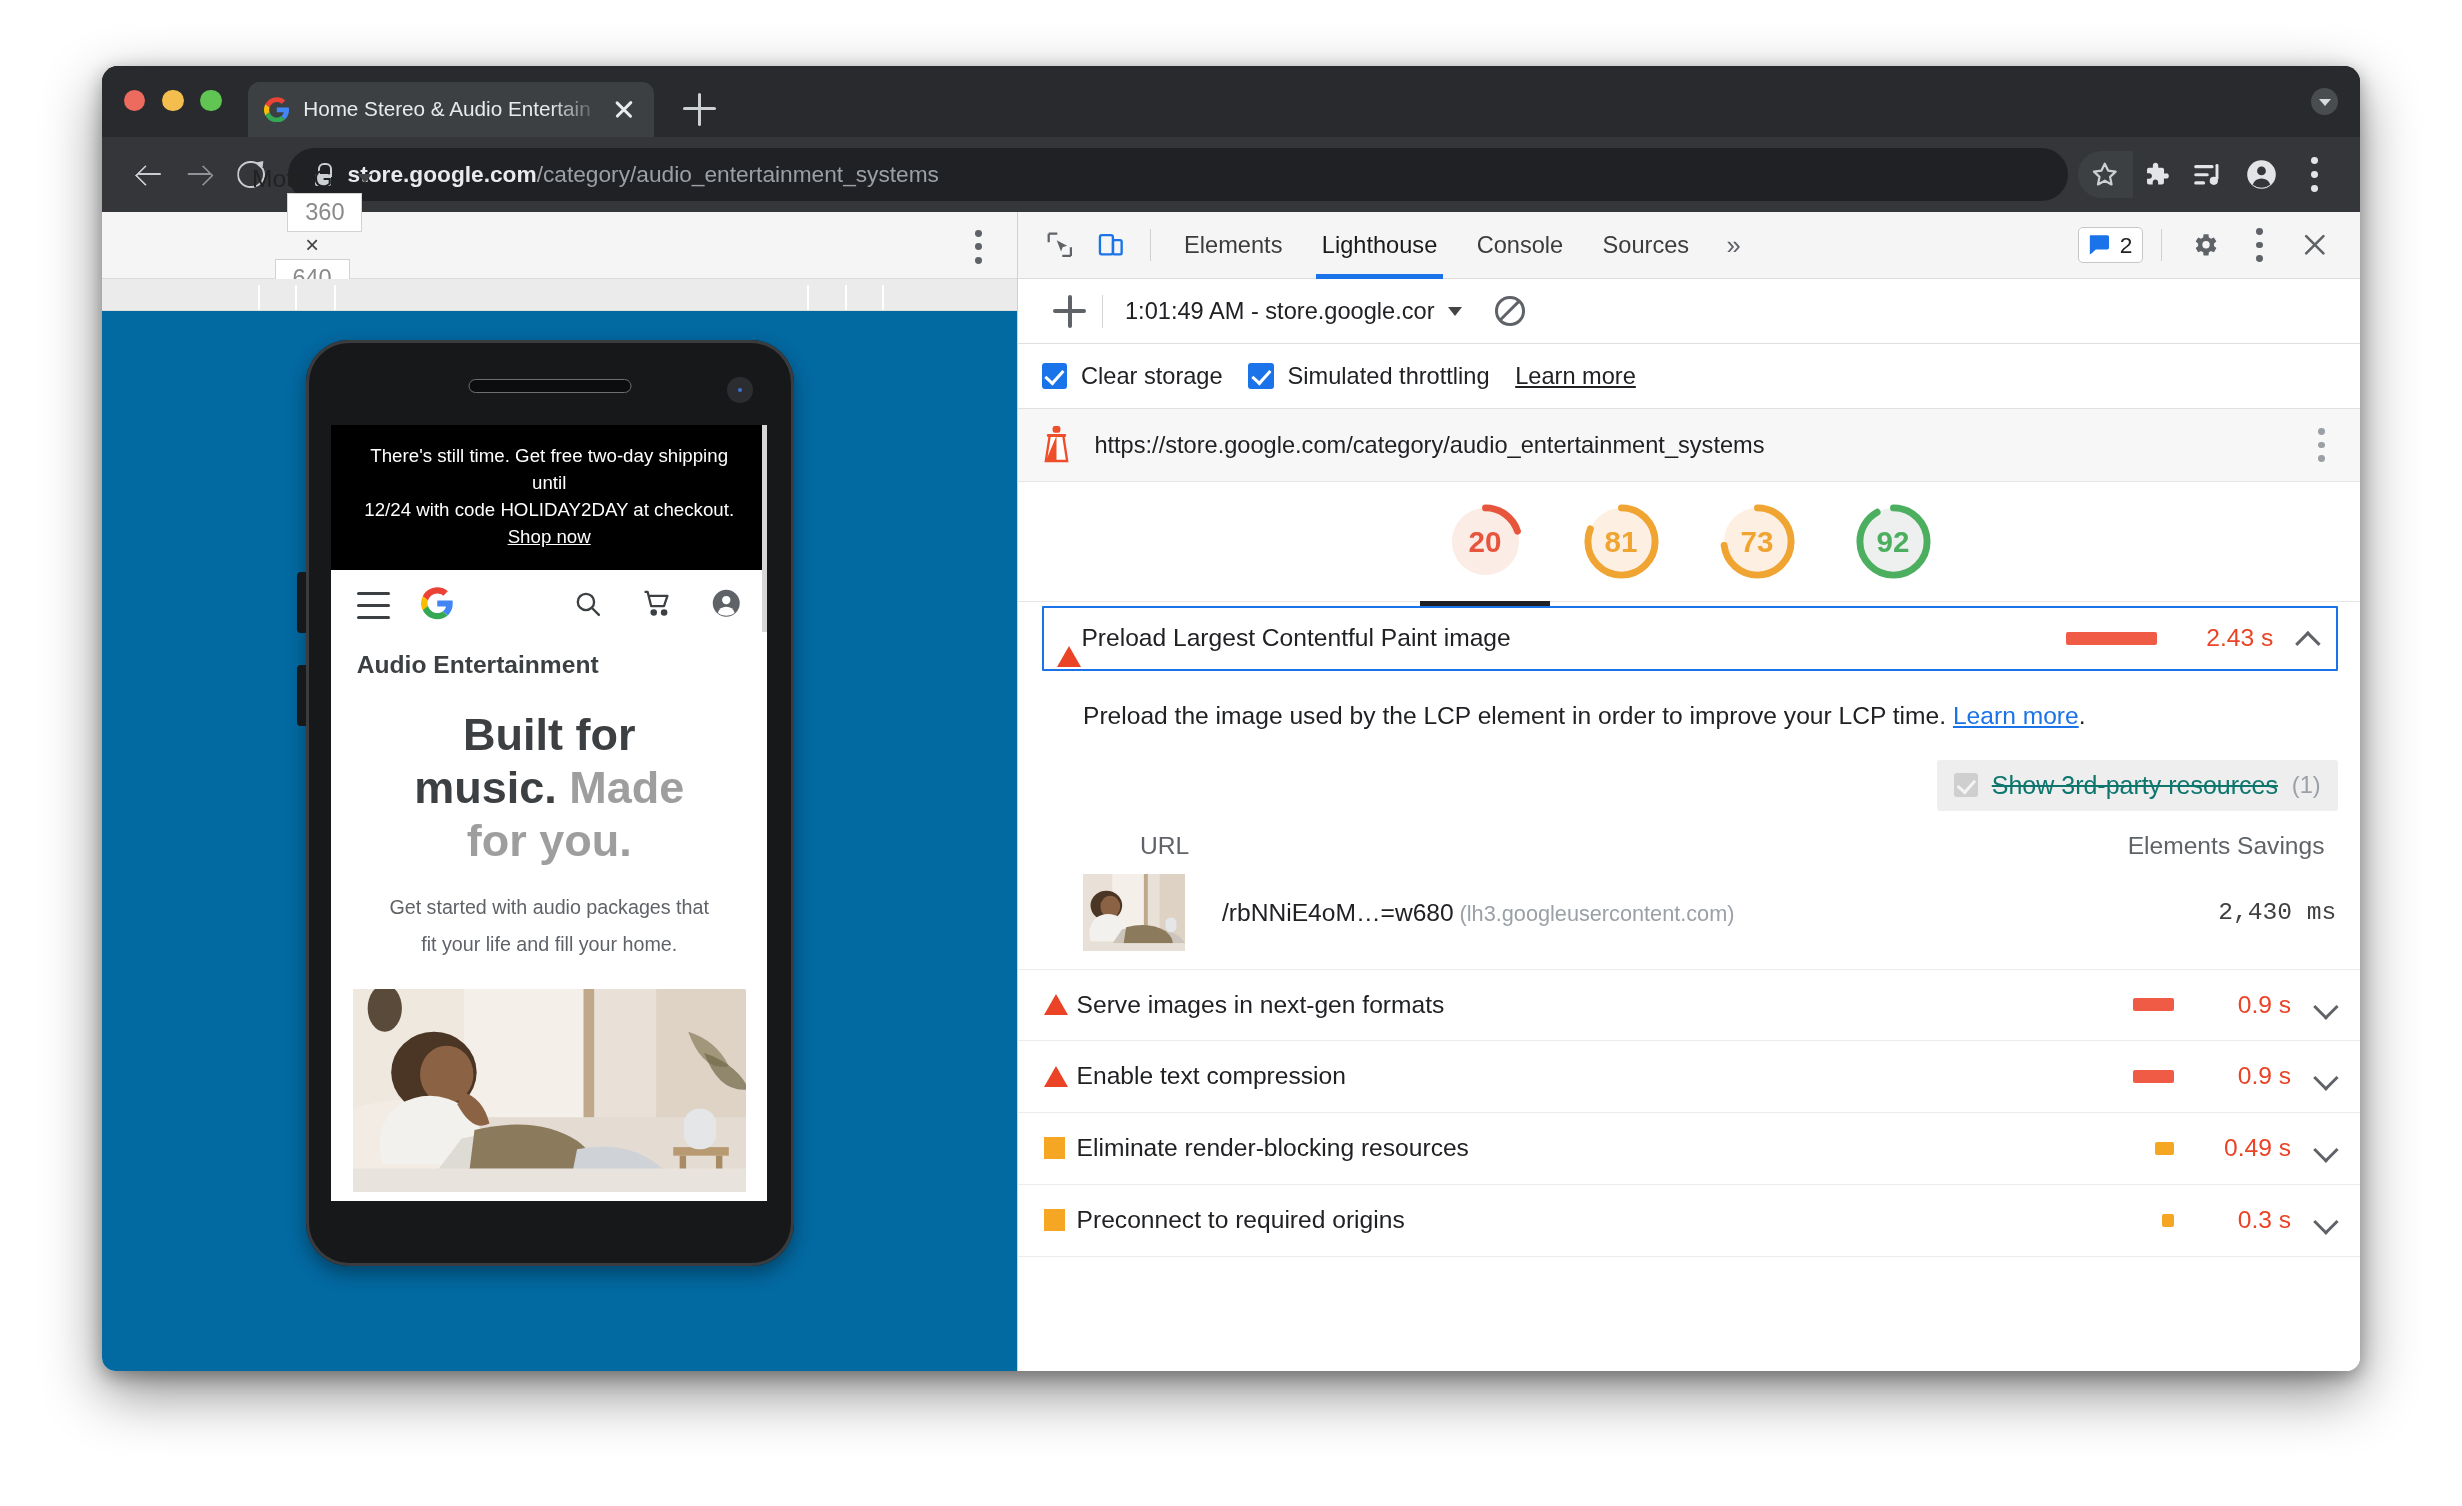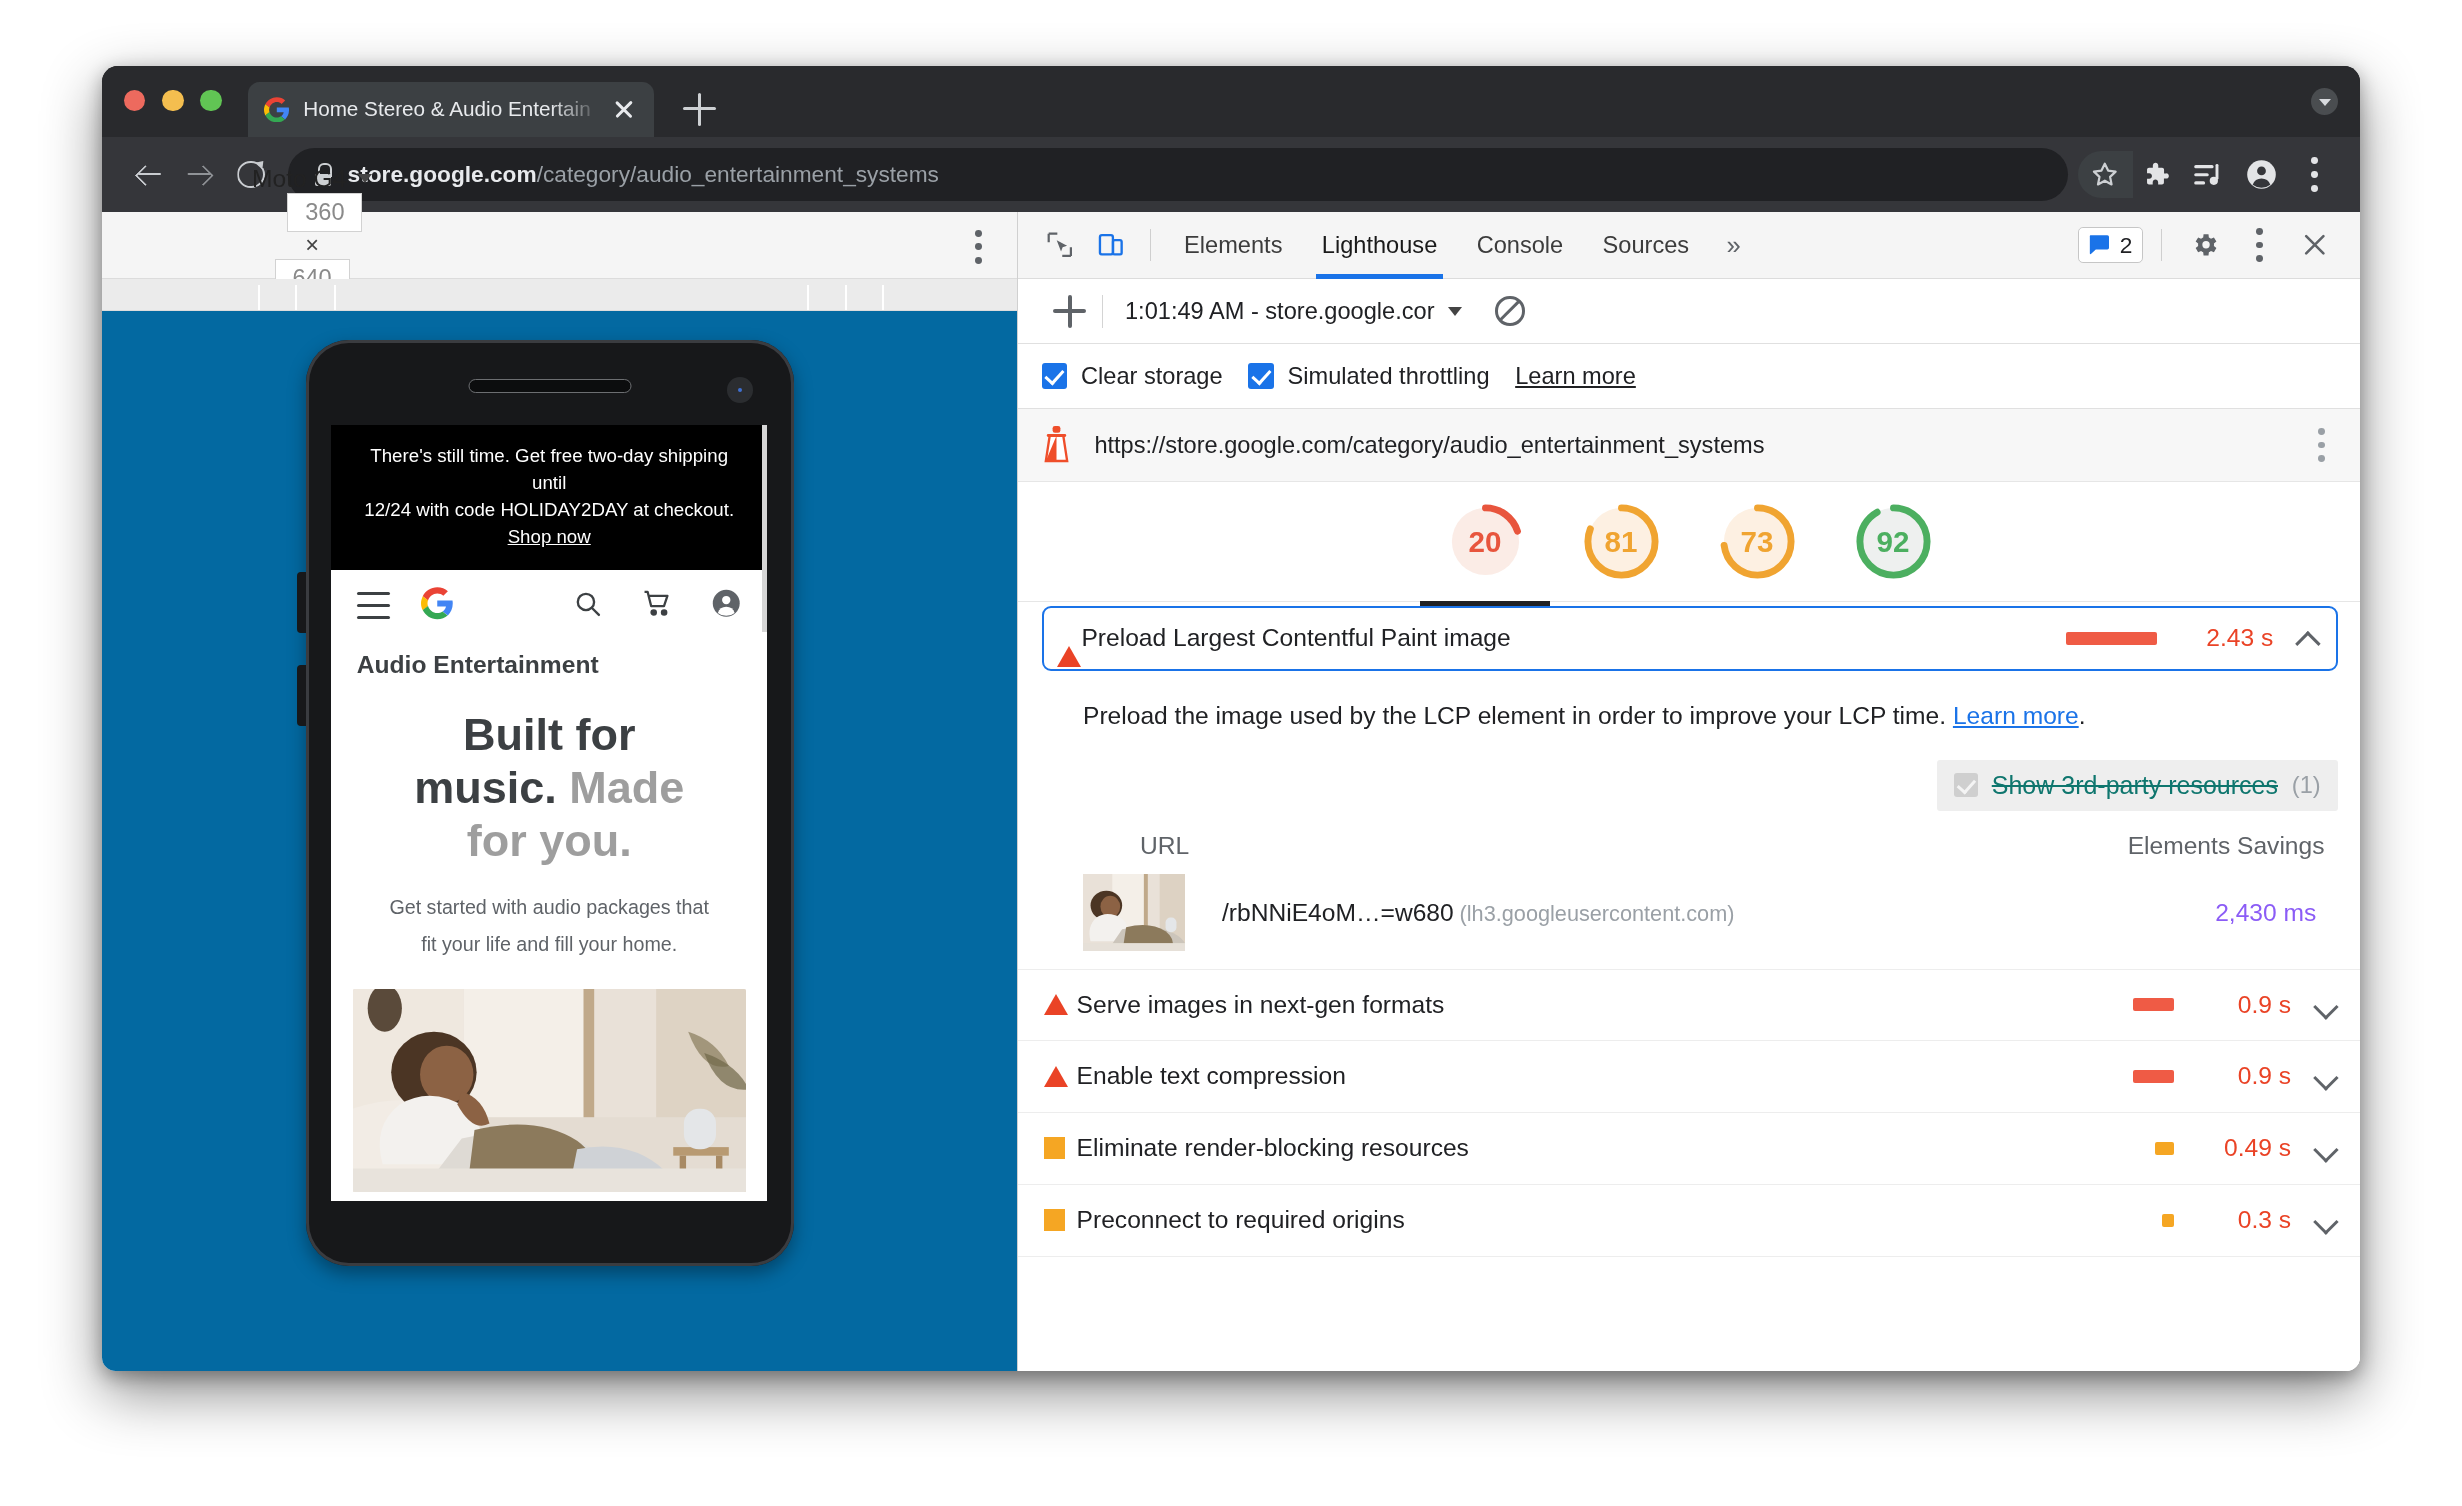--- a/index.html
+++ b/index.html
@@ -295,21 +295,21 @@
   .metric { font-size:24.6px; color:#ea4326; min-width:95px; text-align:right; }
   .chev { width:25.6px; height:25.6px; position:relative; flex:none; }
   .chev::after{
     content:""; position:absolute; left:3.9px; top:5.9px; width:14.8px;height:14.8px;
     border-right:3px solid #5f6368; border-bottom:3px solid #5f6368; transform:rotate(45deg);
   }
   .chev.up::after{ transform:rotate(-135deg); top:9.9px; }
 
   
   .audit-open {
-    border:2px solid #1a73e8; border-radius:9px; margin:3.9px 21.7px 0 23.6px;
+    border:2px solid #1a73e8; border-radius:1px; margin:3.9px 21.7px 0 23.6px;
     height:65px; display:flex; align-items:center; padding:0 15.8px 0 13.8px;
   }
   .audit-desc { font-size:24.6px; color:#202124; padding:31.5px 0 0 65px; }
   .audit-desc a { color:#1a73e8; text-decoration:underline; }
   .third {
     margin:29.6px 21.7px 0 0; align-self:flex-end; background:#eeeeee; border-radius:3px;
     padding:10.8px 17.7px; display:flex; align-items:center; gap:13.8px; width:fit-content; margin-left:auto;
   }
   .third .cbox2 {
     width:23.6px;height:23.6px;border-radius:3px;background:#cfcfcf; position:relative; flex:none;
@@ -322,21 +322,21 @@
   .third .cnt { font-size:23.6px; color:#9aa0a6; }
 
   .tbl-head { display:flex; padding:21.7px 21.7px 0 65px; }
   .tbl-head .h-url { font-size:24.6px; color:#5f6368; margin-left:57px; }
   .tbl-head .h-sav { margin-left:auto; font-size:24.6px; color:#5f6368; margin-right:13.8px; }
   .tbl-row { display:flex; align-items:center; padding:13.8px 21.7px 17.7px 65px; }
   .thumb { width:102px; height:77px; overflow:hidden; flex:none; background:#e6ded6; }
   .thumb svg{ display:block; width:100%; height:100%; }
   .tbl-row .cell-url { margin-left:37px; font-size:24.6px; color:#202124; }
   .tbl-row .cell-url .dom { color:#9aa0a6; font-size:21.7px; margin-left:5.9px; }
-  .tbl-row .cell-sav { margin-left:auto; font-size:24.6px; color:#8b5cf6; margin-right:22px; }
+  .tbl-row .cell-sav { margin-left:auto; font-size:24.6px; color:#404040; margin-right:2px;font-family:Liberation Mono, monospace; }
 </style>
 </head>
 <body>
 
 <div class="page">
   <div class="browser">
 
     <div class="tabstrip">
       <div class="traffic">
         <div class="dot red"></div>

